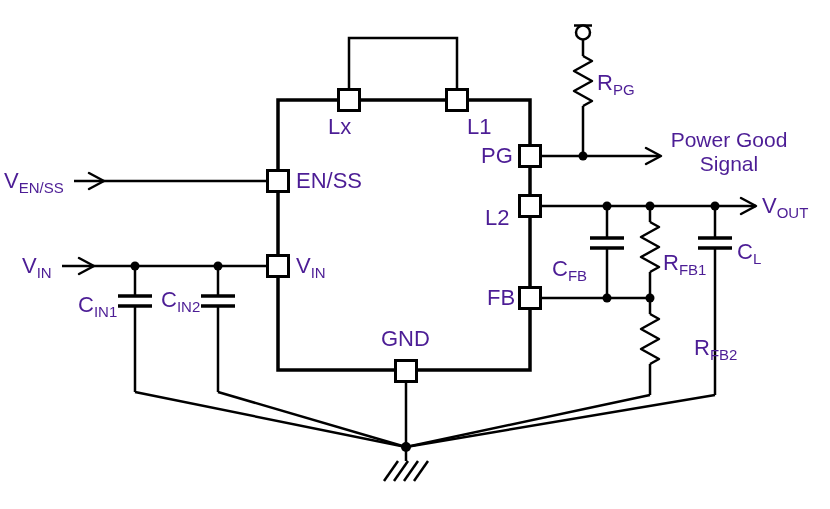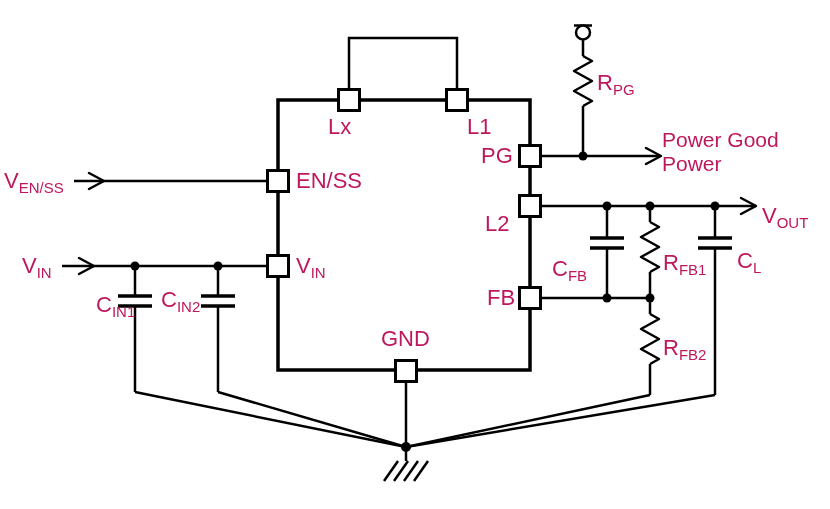--- a/index.html
+++ b/index.html
@@ -10,25 +10,25 @@
     width: 830px;
     height: 509px;
     background: #fff;
     overflow: hidden;
   }
   .canvas svg { position: absolute; left: 0; top: 0; }
   .lbl {
     position: absolute;
     font-size: 22px;
     line-height: 24px;
-    color: #be185d;
+    color: #4c1d95;
     white-space: nowrap;
   }
   .lbl sub { font-size: 15px; line-height: 0; }
-  .pg-text { font-size: 21px; line-height: 24px; }
+  .pg-text { text-align: center; font-size: 21px; line-height: 24px; }
 </style>
 </head>
 <body>
 
 <div class="canvas">
 
   <svg width="830" height="509" viewBox="0 0 830 509">
 
     <g stroke="#000" stroke-width="2.5" fill="none">
       <polyline points="349,89.5 349,38 457,38 457,89.5"></polyline>
@@ -130,63 +130,63 @@
   </svg>
 
   <div class="lbl" style="left:4px; top:169px">
     <span>V</span><sub>EN/SS</sub>
   </div>
 
   <div class="lbl" style="left:22px; top:254px">
     <span>V</span><sub>IN</sub>
   </div>
 
-  <div class="lbl" style="left:96px; top:293px">
+  <div class="lbl" style="left:78px; top:293px">
     <span>C</span><sub>IN1</sub>
   </div>
 
   <div class="lbl" style="left:161px; top:288px">
     <span>C</span><sub>IN2</sub>
   </div>
 
   <div class="lbl" style="left:296px; top:169px">EN/SS</div>
 
   <div class="lbl" style="left:296px; top:254px">
     <span>V</span><sub>IN</sub>
   </div>
 
   <div class="lbl" style="left:328px; top:115px">Lx</div>
   <div class="lbl" style="left:467px; top:115px">L1</div>
   <div class="lbl" style="left:481px; top:144px">PG</div>
-  <div class="lbl" style="left:485px; top:212px">L2</div>
+  <div class="lbl" style="left:485px; top:206px">L2</div>
   <div class="lbl" style="left:487px; top:286px">FB</div>
   <div class="lbl" style="left:381px; top:327px">GND</div>
 
   <div class="lbl" style="left:597px; top:71px">
     <span>R</span><sub>PG</sub>
   </div>
 
   <div class="lbl pg-text" style="left:662px; top:128px; width:134px">
     <div>Power Good</div>
-    <div>Power</div>
+    <div>Signal</div>
   </div>
 
-  <div class="lbl" style="left:762px; top:204px">
+  <div class="lbl" style="left:762px; top:194px">
     <span>V</span><sub>OUT</sub>
   </div>
 
   <div class="lbl" style="left:552px; top:257px">
     <span>C</span><sub>FB</sub>
   </div>
 
   <div class="lbl" style="left:663px; top:251px">
     <span>R</span><sub>FB1</sub>
   </div>
 
-  <div class="lbl" style="left:663px; top:336px">
+  <div class="lbl" style="left:694px; top:336px">
     <span>R</span><sub>FB2</sub>
   </div>
 
-  <div class="lbl" style="left:737px; top:249px">
+  <div class="lbl" style="left:737px; top:240px">
     <span>C</span><sub>L</sub>
   </div>
 
 </div>
 
 </body></html>

